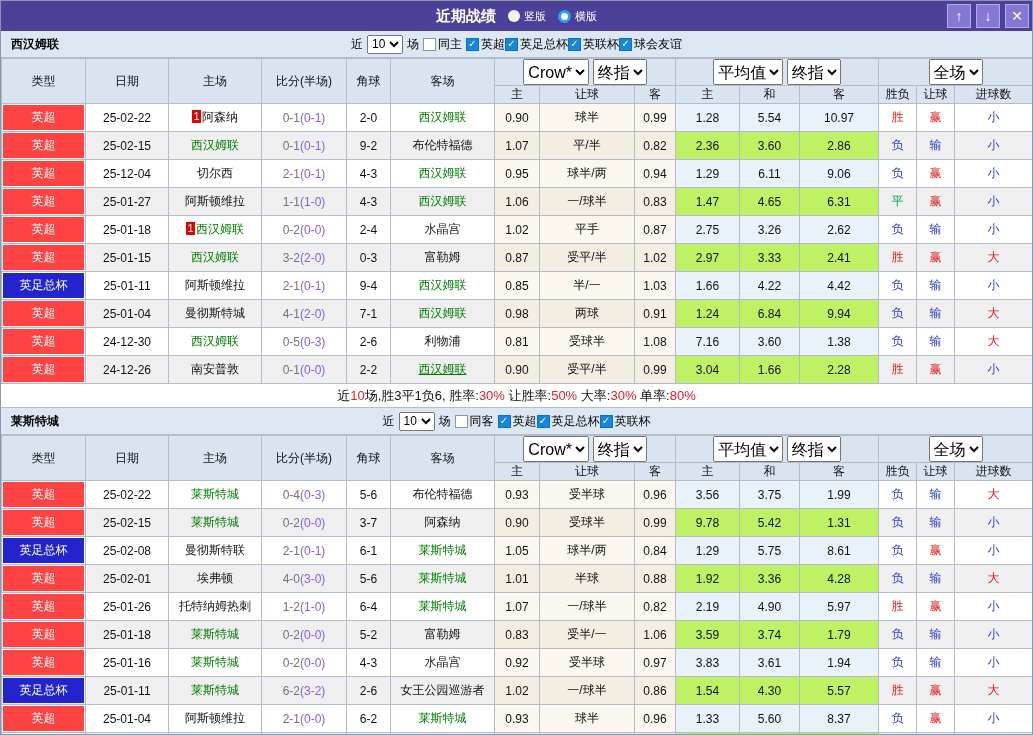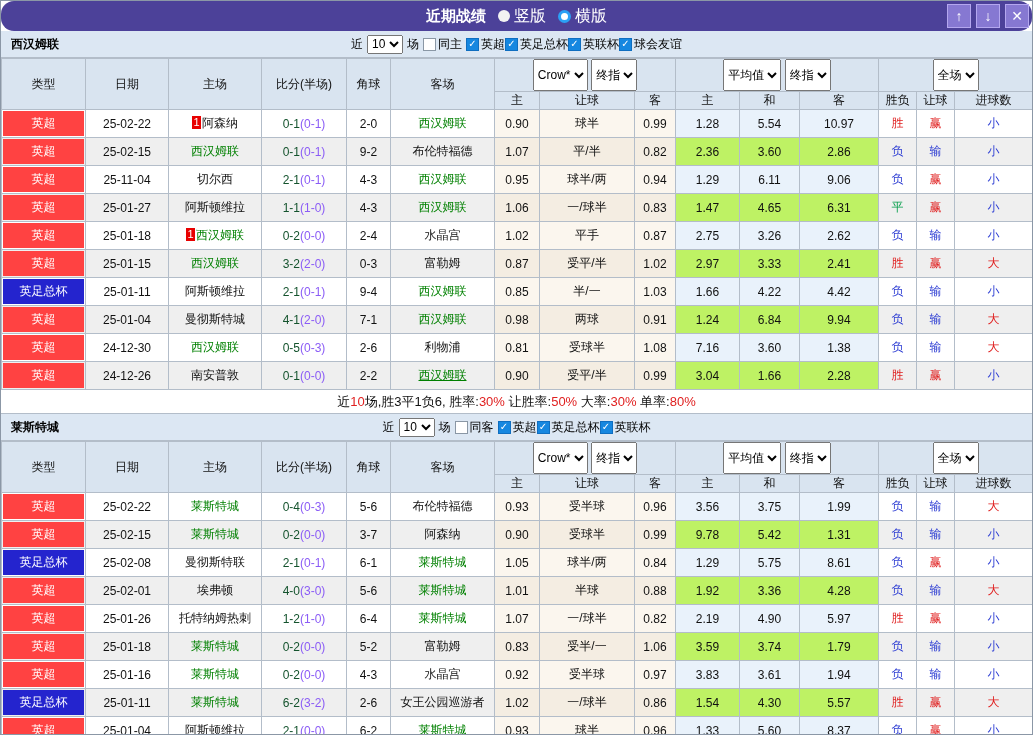--- a/index.html
+++ b/index.html
@@ -1,57 +1,57 @@
 <!DOCTYPE html>
 <html><head>
 <meta charset="utf-8">
 <style>
   html,body{margin:0;padding:0;background:#fff;}
   body{font-family:"Liberation Sans","DejaVu Sans",sans-serif;}
   .app{width:1033px;height:735px;box-sizing:border-box;border:1px solid #8b97a6;background:#fff;overflow:hidden;}
   
-  .titlebar{height:30px;background:#4c4199;display:flex;align-items:center;position:relative;border-radius:13px;}
+  .titlebar{height:30px;background:#4c4199;display:flex;align-items:center;position:relative;}
   .tb-center{flex:1;display:flex;justify-content:center;align-items:center;gap:12px;color:#fff;}
   .tb-title{font-weight:bold;font-size:15px;}
-  .radio{display:inline-flex;align-items:center;gap:4px;font-size:16px;cursor:pointer;color:#fff;}
+  .radio{display:inline-flex;align-items:center;gap:4px;font-size:11px;cursor:pointer;color:#fff;}
   .rdot{width:12px;height:12px;border-radius:50%;background:#f2f2f2;display:inline-block;box-sizing:border-box;}
   .rdot.sel{width:13px;height:13px;background:#fff;border:3px solid #2ba0f5;}
   .tb-btns{position:absolute;right:3px;top:3px;display:flex;gap:5px;}
   .wbtn{width:24px;height:24px;background:#8678d2;border:1px solid #b4a7ef;color:#fff;font-weight:bold;
         display:flex;align-items:center;justify-content:center;font-size:14px;cursor:pointer;box-sizing:border-box;}
   
   .teambar{height:26px;background:#dce7f3;border-bottom:1px solid #b3bdc9;display:flex;align-items:center;position:relative;font-size:12px;}
   .teamname{position:absolute;left:10px;font-weight:bold;color:#000;}
   .filters{flex:1;display:flex;justify-content:center;align-items:center;gap:4px;color:#000;}
   .filters select{font-size:12px;height:19px;}
   .cb{width:13px;height:13px;display:inline-flex;align-items:center;justify-content:center;font-size:10px;box-sizing:border-box;line-height:1;}
   .cb.checked{background:#1687e0;color:#fff;border:1px solid #0f6ec0;}
   .cb.un{background:#fff;border:1px solid #8a97a5;}
   .cklab{display:inline-flex;align-items:center;gap:2px;cursor:pointer;}
   
   table{border-collapse:collapse;table-layout:fixed;width:1031px;font-size:12px;}
   th,td{border:1px solid #b3bdc9;text-align:center;padding:0;white-space:nowrap;overflow:hidden;color:#111;}
   thead th{background:#d9e4f0;font-weight:normal;}
   .hr1 th{height:20px;}
   .hr2 th{height:17px;}
-  .hr1 select{font-size:12px;height:32px;}
+  .hr1 select{font-size:16px;height:26px;}
   tbody td{height:25px;background:#fff;}
   tr.even td{background:#efefef;}
   tr.odd td.crow{background:#fbf6ee;}
   tr.even td.crow{background:#f4ede2;}
   tr.odd td.avg{background:#e9f2fb;}
   tr.even td.avg{background:#bef264;}
   .lgcell{padding:1px;}
   .lg{display:flex;width:100%;height:100%;align-items:center;justify-content:center;color:#fff;box-sizing:border-box;}
   .lg-red{background:#ff4242;}
   .lg-blue{background:#2424ce;}
   .team-green{color:#008000;}
   .ulink{text-decoration:underline;}
   .card{display:inline-block;background:#e80000;color:#fff;font-size:11px;line-height:13px;width:9px;margin-right:1px;vertical-align:1px;}
-  .ft{color:#14532d;}
+  .ft{color:#737373;}
   .ht{color:#8b5cf6;}
   .c-r{color:#e02020;}
   .c-b{color:#2c3cd3;}
   .c-g{color:#0aa04e;}
   .summary{height:23px;display:flex;align-items:center;justify-content:center;font-size:13px;border-bottom:1px solid #b3bdc9;background:#fff;}
   .summary span{white-space:pre;}
   .sum-r{color:#e02020;}
   .sum-k{color:#111;}
 </style>
 </head>
@@ -196,21 +196,21 @@
             <td class="avg">3.60</td>
             <td class="avg">2.86</td>
             <td class="c-b">负</td>
             <td class="c-b">输</td>
             <td class="c-b">小</td>
           </tr>
           <tr class="odd">
             <td class="lgcell">
               <span class="lg lg-red">英超</span>
             </td>
-            <td>25-11-04</td>
+            <td>25-12-04</td>
             <td><span>切尔西</span></td>
             <td><span class="ft">2-1</span><span class="ht">(0-1)</span></td>
             <td>4-3</td>
             <td><span class="team-green">西汉姆联</span></td>
             <td class="crow">0.95</td>
             <td class="crow">球半/两</td>
             <td class="crow">0.94</td>
             <td class="avg">1.29</td>
             <td class="avg">6.11</td>
             <td class="avg">9.06</td>

